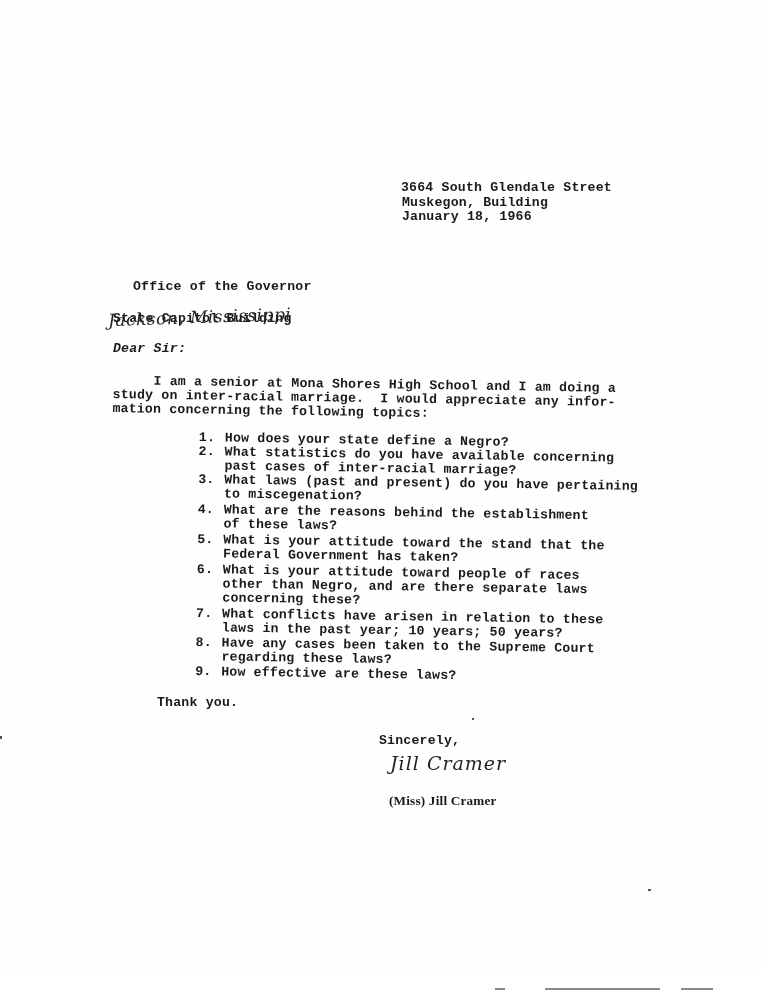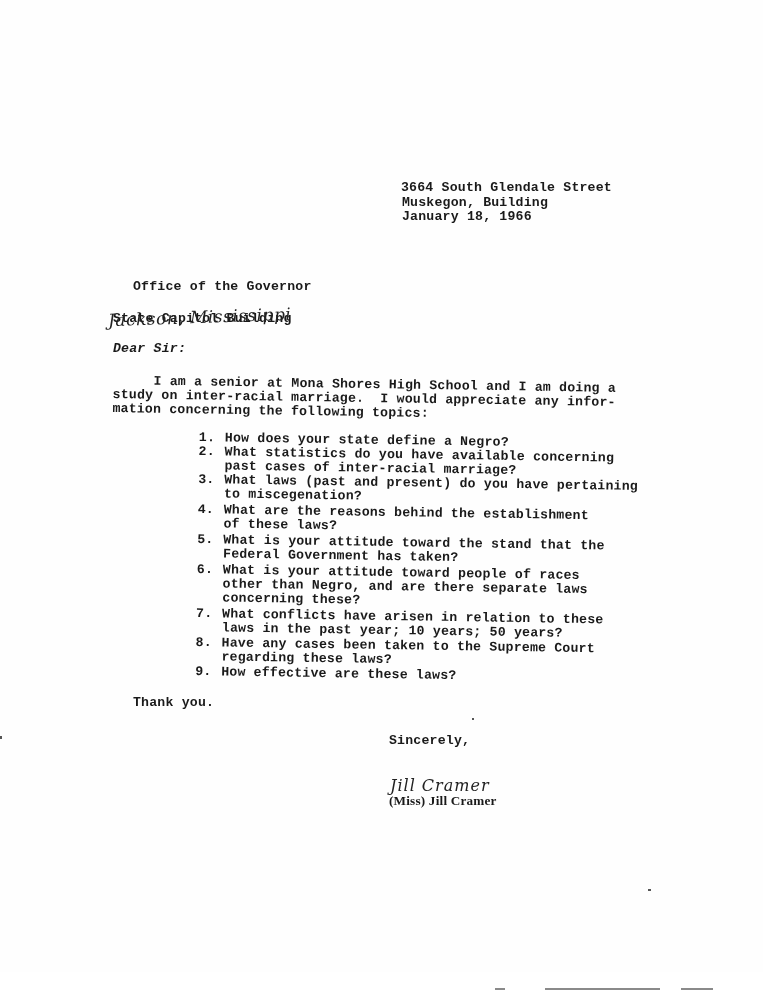--- a/index.html
+++ b/index.html
@@ -95,23 +95,23 @@
 
     <div class="line" style="left:0; top:176px;"><span class="num">7.</span><span>What conflicts have arisen in relation to these</span></div>
     <div class="line" style="left:26px; top:190px;">laws in the past year; 10 years; 50 years?</div>
 
     <div class="line" style="left:0; top:205px;"><span class="num">8.</span><span>Have any cases been taken to the Supreme Court</span></div>
     <div class="line" style="left:26px; top:219px;">regarding these laws?</div>
 
     <div class="line" style="left:0; top:234px;"><span class="num">9.</span><span>How effective are these laws?</span></div>
   </div>
 
-  <div class="line" style="left:133px; top:696px;">Thank you.</div>
-  <div class="line" style="left:389px; top:734px;">Sincerely,</div>
-  <div class="hand" style="left:390px; top:776px; font-size:16px; letter-spacing:1px;">Jill Cramer</div>
+  <div class="line" style="left:157px; top:696px;">Thank you.</div>
+  <div class="line" style="left:379px; top:734px;">Sincerely,</div>
+  <div class="hand" style="left:390px; top:752px; font-size:19px; letter-spacing:1px;">Jill Cramer</div>
   <div class="line" style="left:389px; top:794px;font-family:Liberation Serif, serif;">(Miss) Jill Cramer</div>
 
   <div class="speck" style="left:472px; top:718px; width:2px; height:2px;"></div>
   <div class="speck" style="left:0px; top:736px; width:2px; height:3px;"></div>
   <div class="speck" style="left:648px; top:889px; width:3px; height:2px;"></div>
   <div class="scanbar" style="left:495px; top:988px; width:10px;"></div>
   <div class="scanbar" style="left:545px; top:988px; width:115px;"></div>
   <div class="scanbar" style="left:681px; top:988px; width:32px;"></div>
 </div>
 

